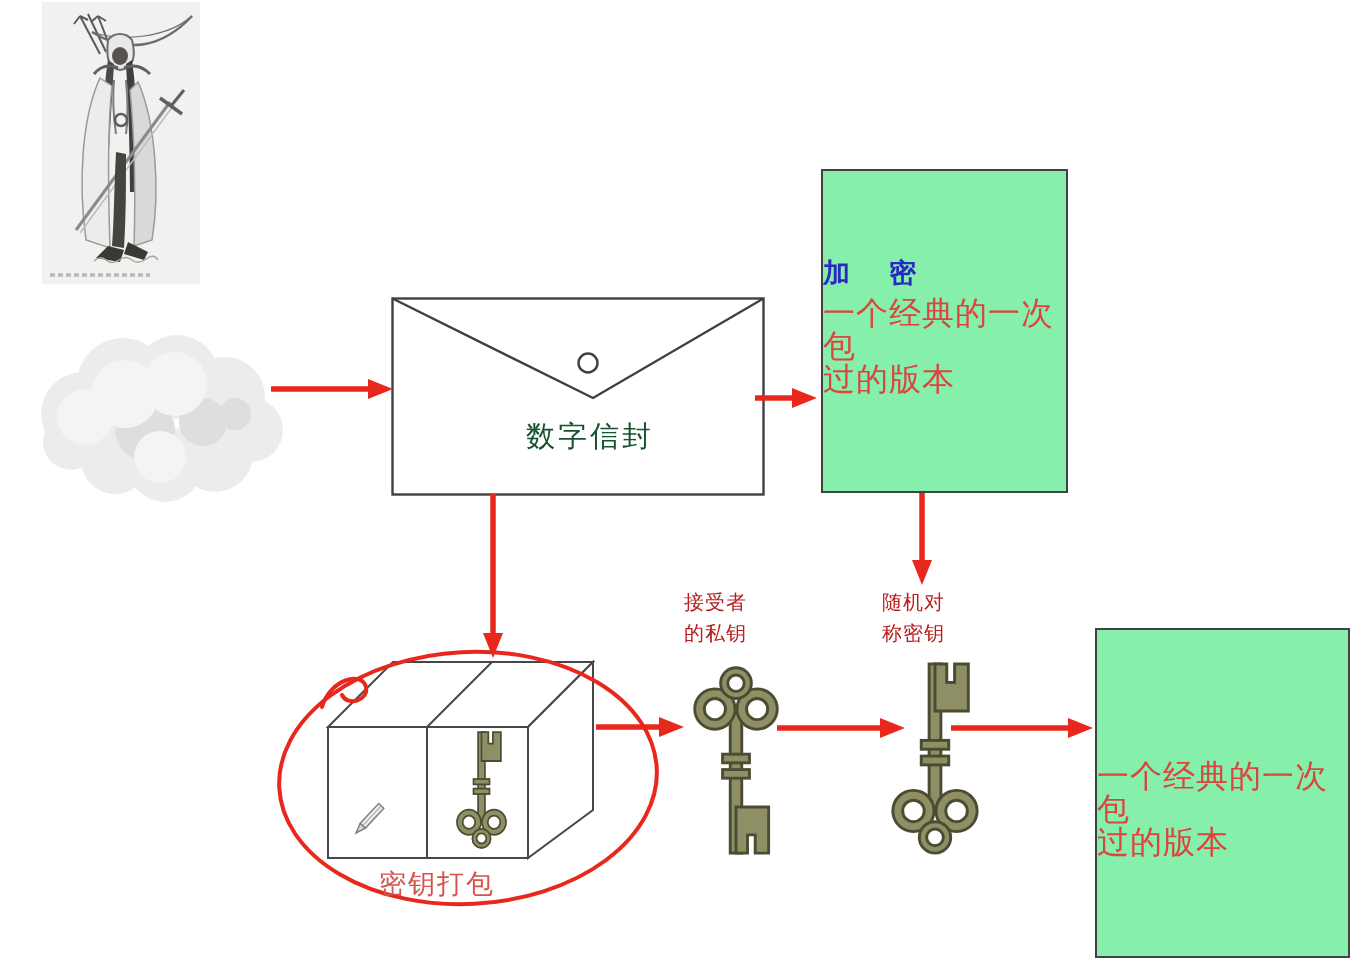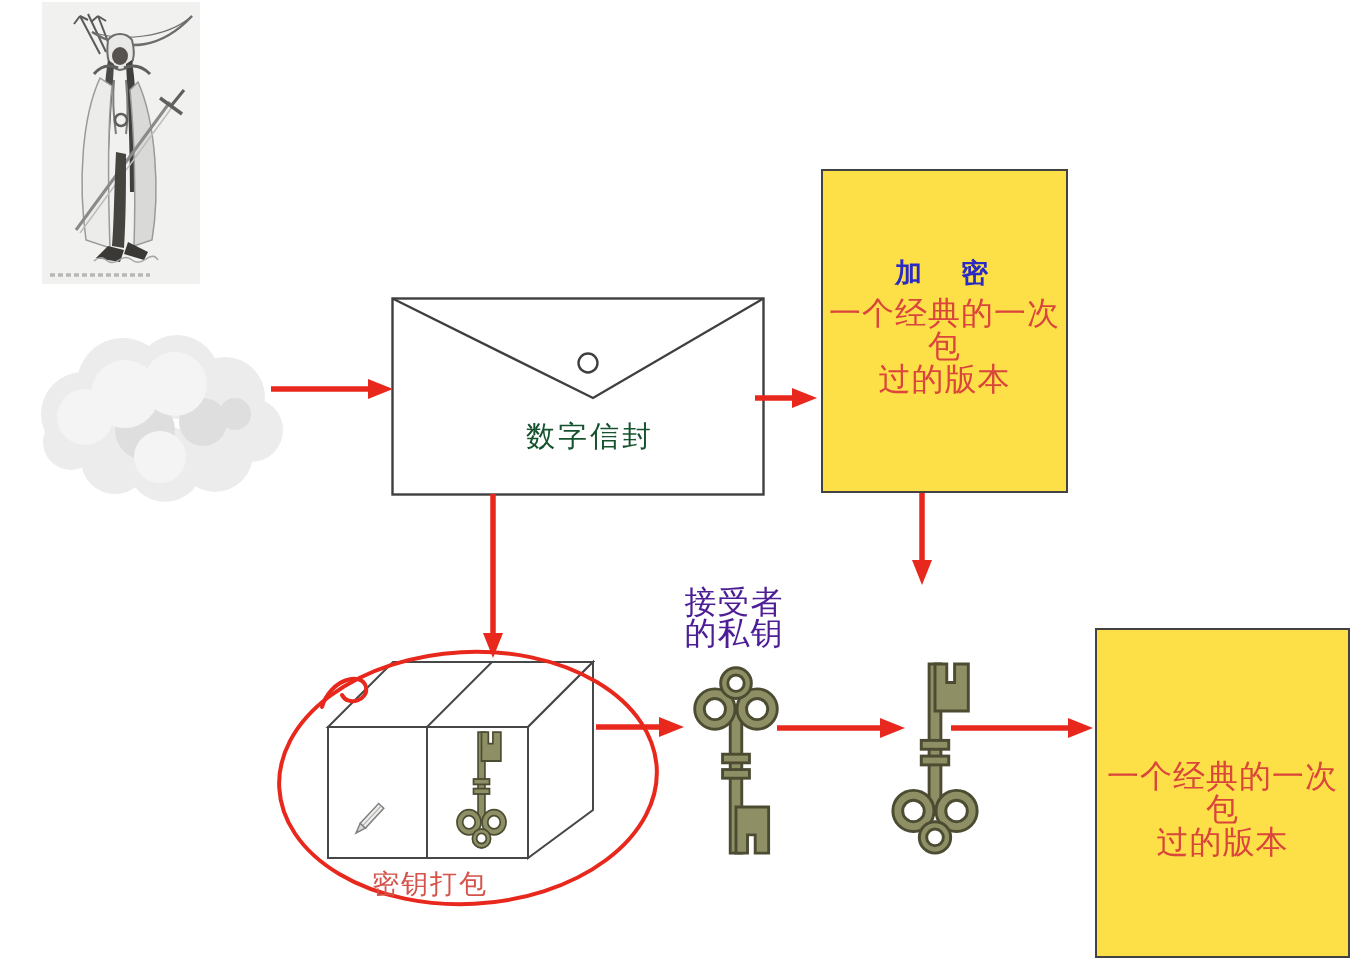--- a/index.html
+++ b/index.html
@@ -12,36 +12,36 @@
   .sketch{position:absolute;left:42px;top:2px;width:158px;height:282px;}
   .sketch svg{left:0;top:0;}
   
   .env-svg{left:391px;top:297px;}
   .env-label{
     position:absolute;left:505px;top:417px;width:170px;text-align:center;
     font-size:29px;letter-spacing:3px;color:#14532d;font-weight:500;
   }
   
   .gray-box{
-    position:absolute;background:#fde047;border:2px solid #424242;box-sizing:border-box;
-    text-align:center;color:#da453c;
+    position:absolute;background:#86efac;border:2px solid #424242;box-sizing:border-box;
+    color:#da453c;
   }
   .gray-box.encrypt{left:821px;top:169px;width:247px;height:324px;padding-top:84px;}
   .gray-box.result{left:1095px;top:628px;width:255px;height:330px;padding-top:130px;}
   .box-title{font-size:27px;font-weight:bold;color:#2a2ac2;letter-spacing:6px;margin-bottom:6px;}
   .box-line{font-size:32px;line-height:33px;letter-spacing:1px;}
   
   .package-svg{left:270px;top:645px;}
   .pkg-label{
-    position:absolute;left:372px;top:866px;width:130px;
+    position:absolute;left:372px;top:866px;width:130px;text-align:center;
     font-size:27px;letter-spacing:2px;color:#d4534b;
   }
   
   .key-label{
-    position:absolute;text-align:center;color:#4c1d95;font-size:32px;line-height:31px;letter-spacing:1px;
+    position:absolute;color:#b91c1c;font-size:20px;line-height:31px;letter-spacing:1px;
   }
   .key-label.private{left:684px;top:587px;width:100px;}
   .key-label.symmetric{left:882px;top:587px;width:104px;}
   .key1-svg{left:688px;top:660px;}
   .key2-svg{left:886px;top:657px;}
   
   .arrow line{stroke:#e8281c;stroke-width:5.5;}
   .arrow polygon{fill:#e8281c;}
   
   .keyfill{fill:#8f8f65;stroke:#4c4c33;stroke-width:3;}
@@ -181,20 +181,24 @@
       <ellipse class="redring" cx="198" cy="133" rx="189" ry="126" transform="rotate(-3 198 133)"></ellipse>
       <path class="redring" d="M52 62 C60 34 92 26 96 42 C99 55 78 62 72 50"></path>
     </g>
   </svg>
   <div class="pkg-label">密钥打包</div>
 
   <div class="key-label private">
     <div>接受者</div>
     <div>的私钥</div>
   </div>
+  <div class="key-label symmetric">
+    <div>随机对</div>
+    <div>称密钥</div>
+  </div>
 
   <svg class="key1-svg" width="96" height="198" viewBox="0 0 100 200">
     <use href="#keyshape"></use>
   </svg>
 
   <svg class="key2-svg" width="98" height="206" viewBox="0 0 100 200">
     <use href="#keyshape" transform="translate(0,200) scale(1,-1)"></use>
   </svg>
 
   <svg class="arrow" style="left:271px;top:379px" width="122" height="20" viewBox="0 0 122 20">

